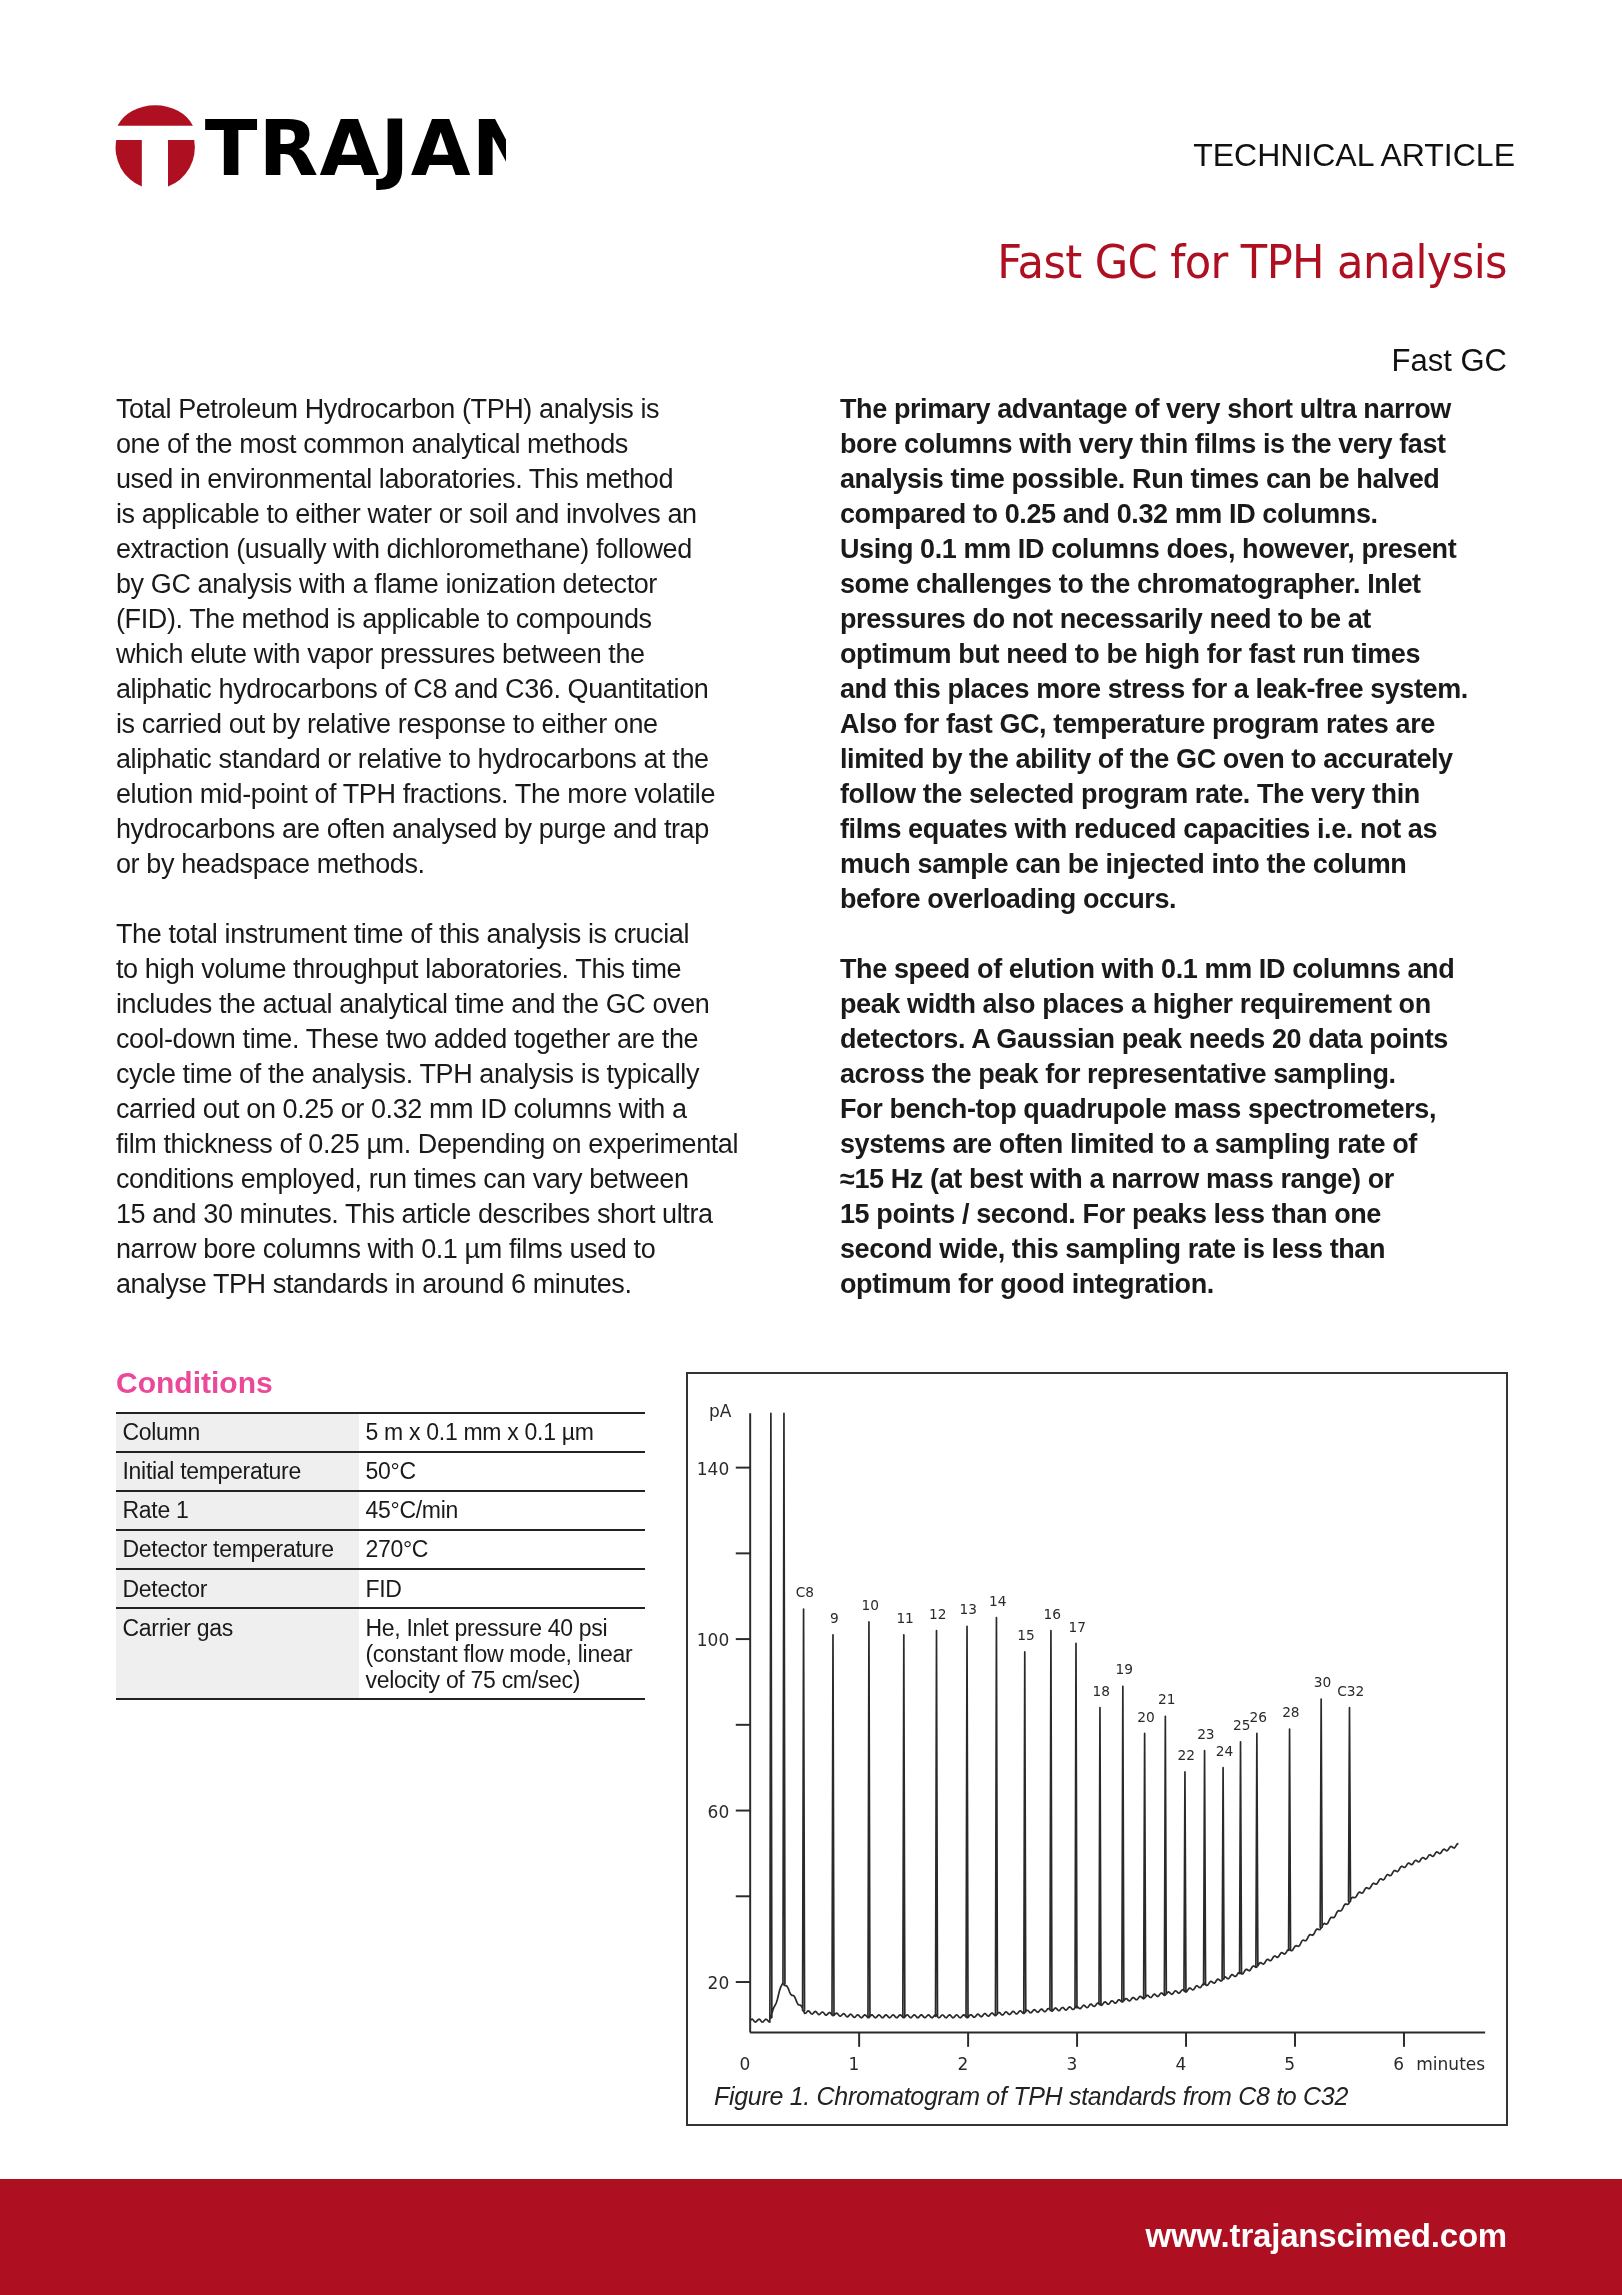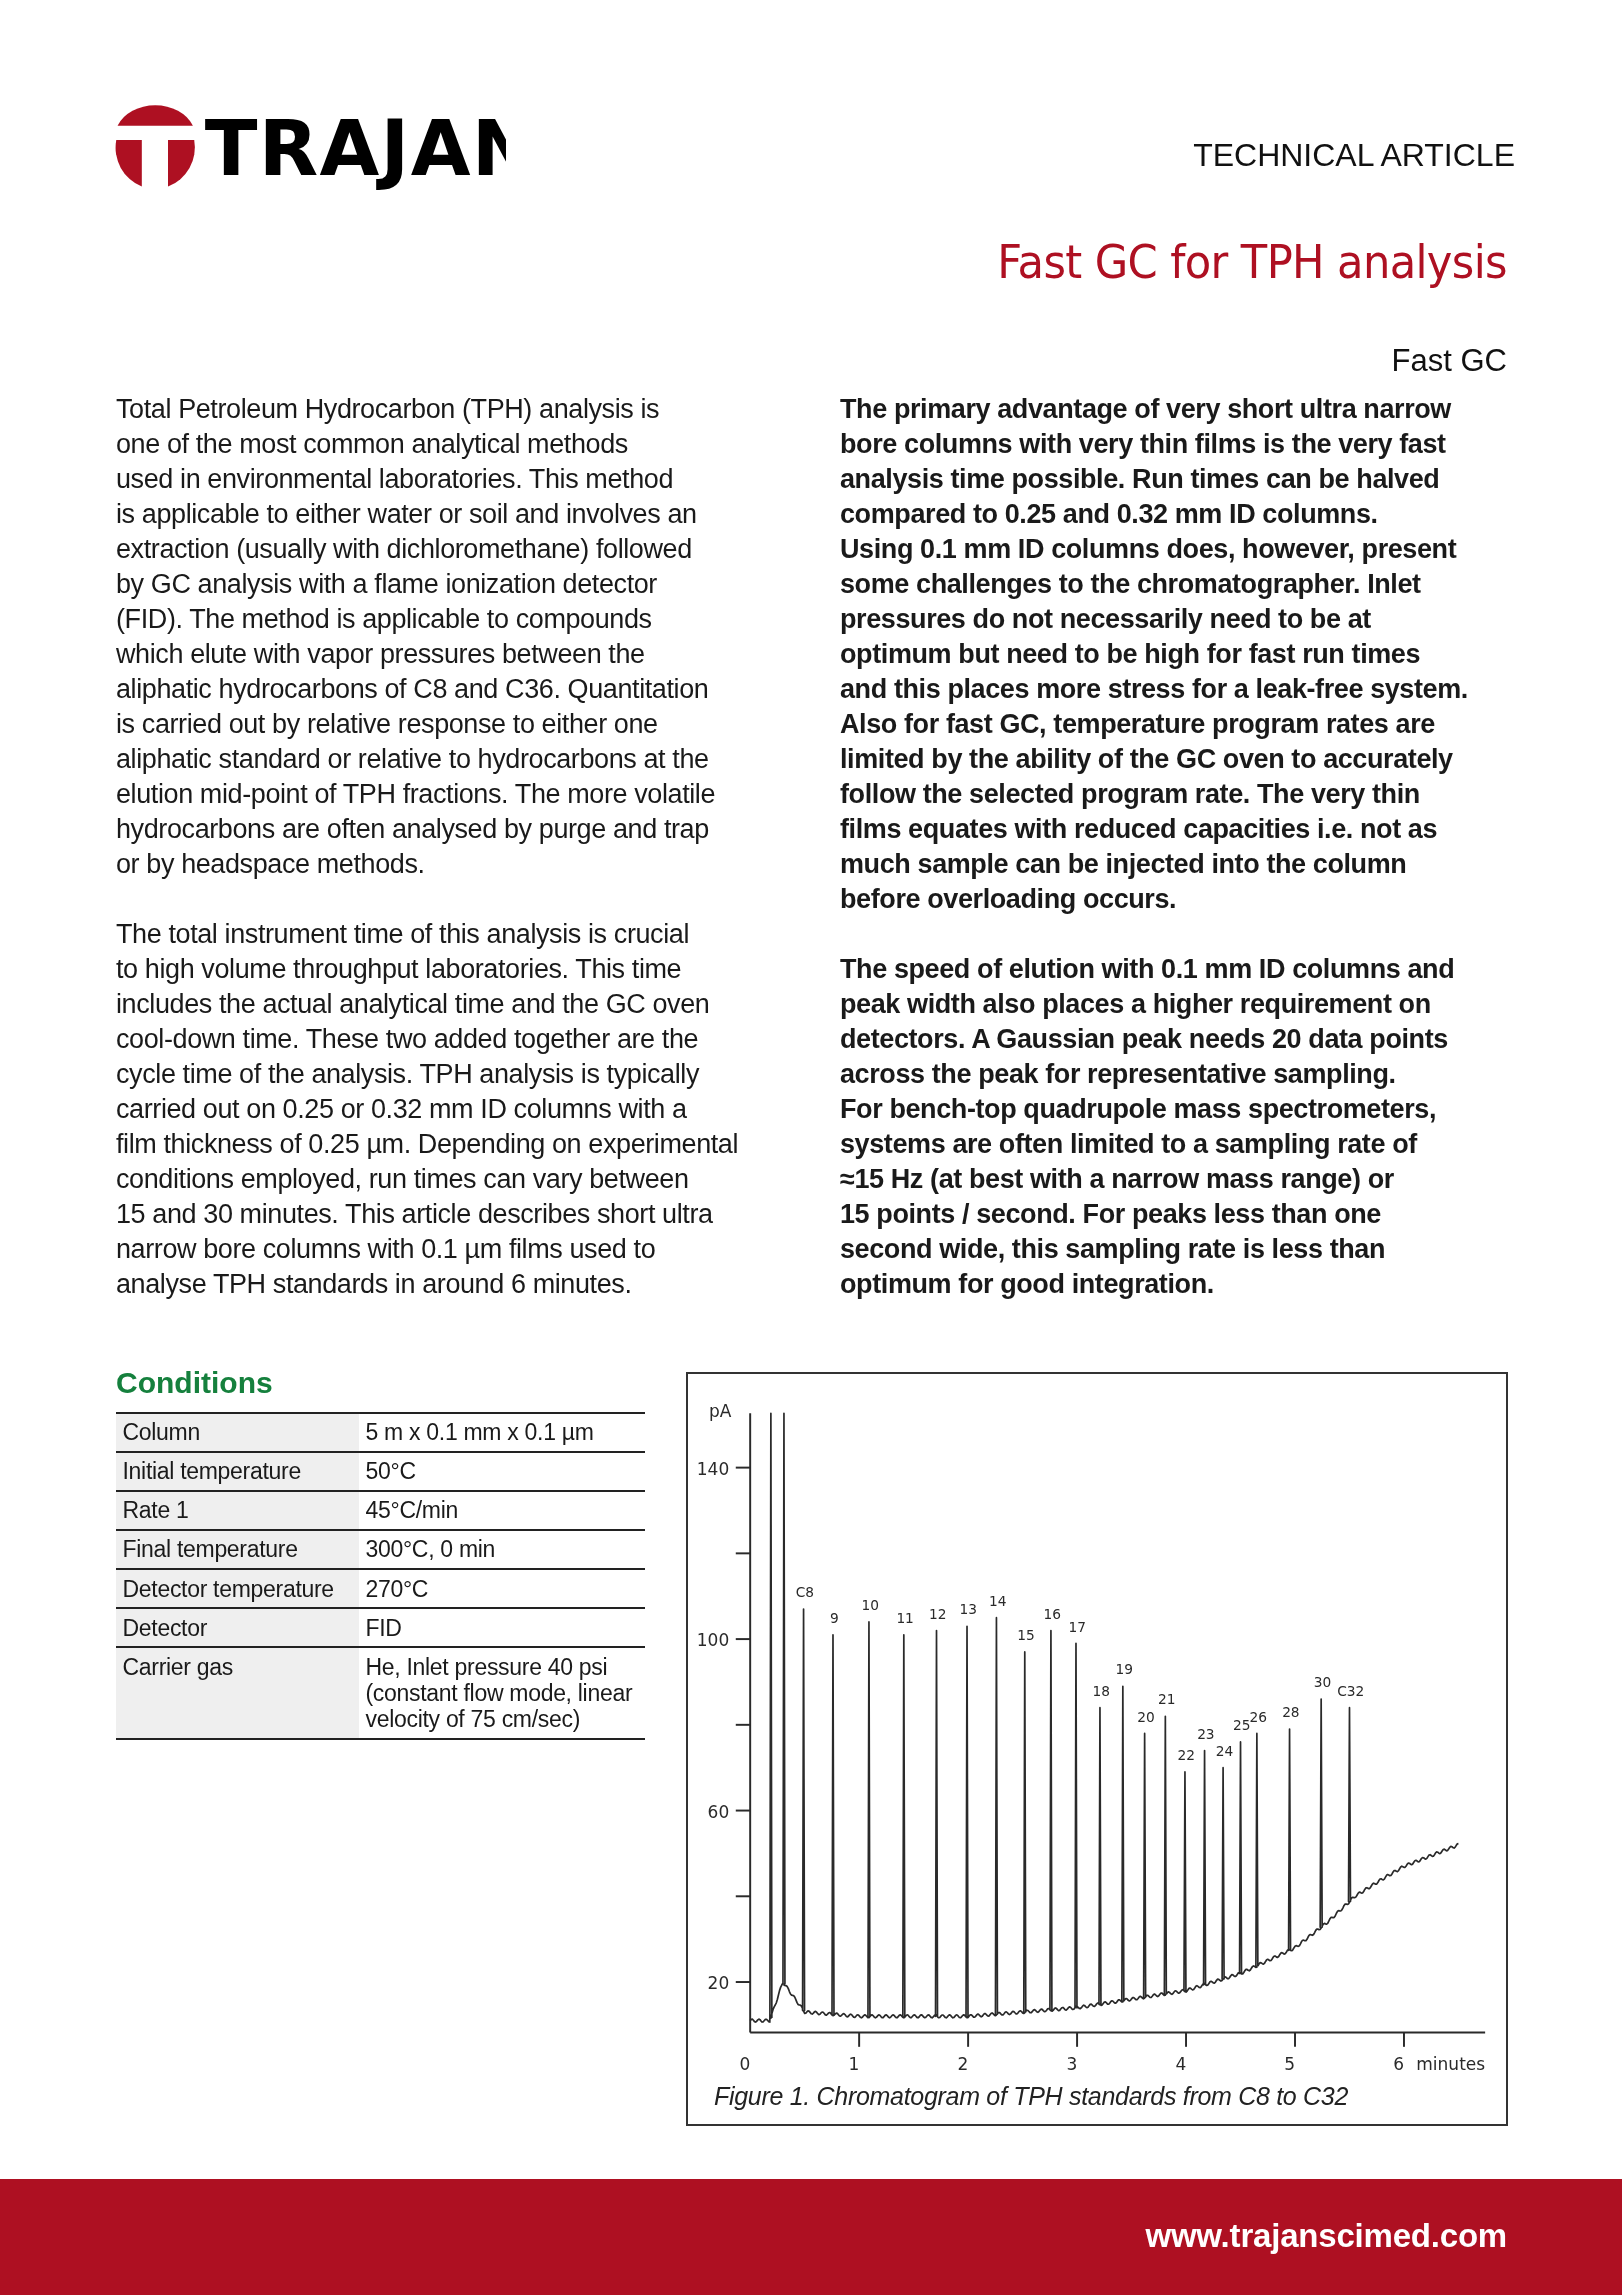--- a/index.html
+++ b/index.html
@@ -17,21 +17,21 @@
            transform: scaleX(0.92); transform-origin: right center; }
   .subhead { position: absolute; right: 116px; top: 343px; font-size: 31px; color: #111; }
 
   .col { position: absolute; top: 392px; width: 677px; font-size: 27px; line-height: 35px;
          color: #1a1a1a; letter-spacing: -0.4px; }
   .col p { margin: 0 0 35px 0; white-space: pre-line; }
   .col-left { left: 116px; }
   .col-right { left: 840px; font-weight: bold; }
 
   
-  .cond-title { position: absolute; left: 116px; top: 1366px; font-size: 30px; font-weight: bold; color: #15803d; }
+  .cond-title { position: absolute; left: 116px; top: 1366px; font-size: 30px; font-weight: bold; color: #ec4899; }
   .cond-table { position: absolute; left: 116px; top: 1412px; width: 529px; border-collapse: collapse;
                 font-size: 23px; letter-spacing: -0.3px; }
   .cond-table td { border-top: 2px solid #222; padding: 5.2px 6.5px 5.9px 6.5px; vertical-align: top; line-height: 26px; }
   .cond-table tr:last-child td { border-bottom: 2px solid #222; }
   .cond-table td.k { width: 230px; background: #EFEFEF; }
   .cond-table td.v { background: #ffffff; white-space: pre-line; }
 
   
   .figure { position: absolute; left: 686px; top: 1372px; width: 822px; height: 754px;
             border: 2px solid #333; box-sizing: border-box; }
@@ -124,24 +124,20 @@
         <td class="k">Column</td>
         <td class="v">5 m x 0.1 mm x 0.1 µm</td>
       </tr>
     <tr>
         <td class="k">Initial temperature</td>
         <td class="v">50°C</td>
       </tr>
     <tr>
         <td class="k">Rate 1</td>
         <td class="v">45°C/min</td>
-      </tr>
-    <tr>
-        <td class="k">Final temperature</td>
-        <td class="v">300°C, 0 min</td>
       </tr>
     <tr>
         <td class="k">Detector temperature</td>
         <td class="v">270°C</td>
       </tr>
     <tr>
         <td class="k">Detector</td>
         <td class="v">FID</td>
       </tr>
     <tr>

